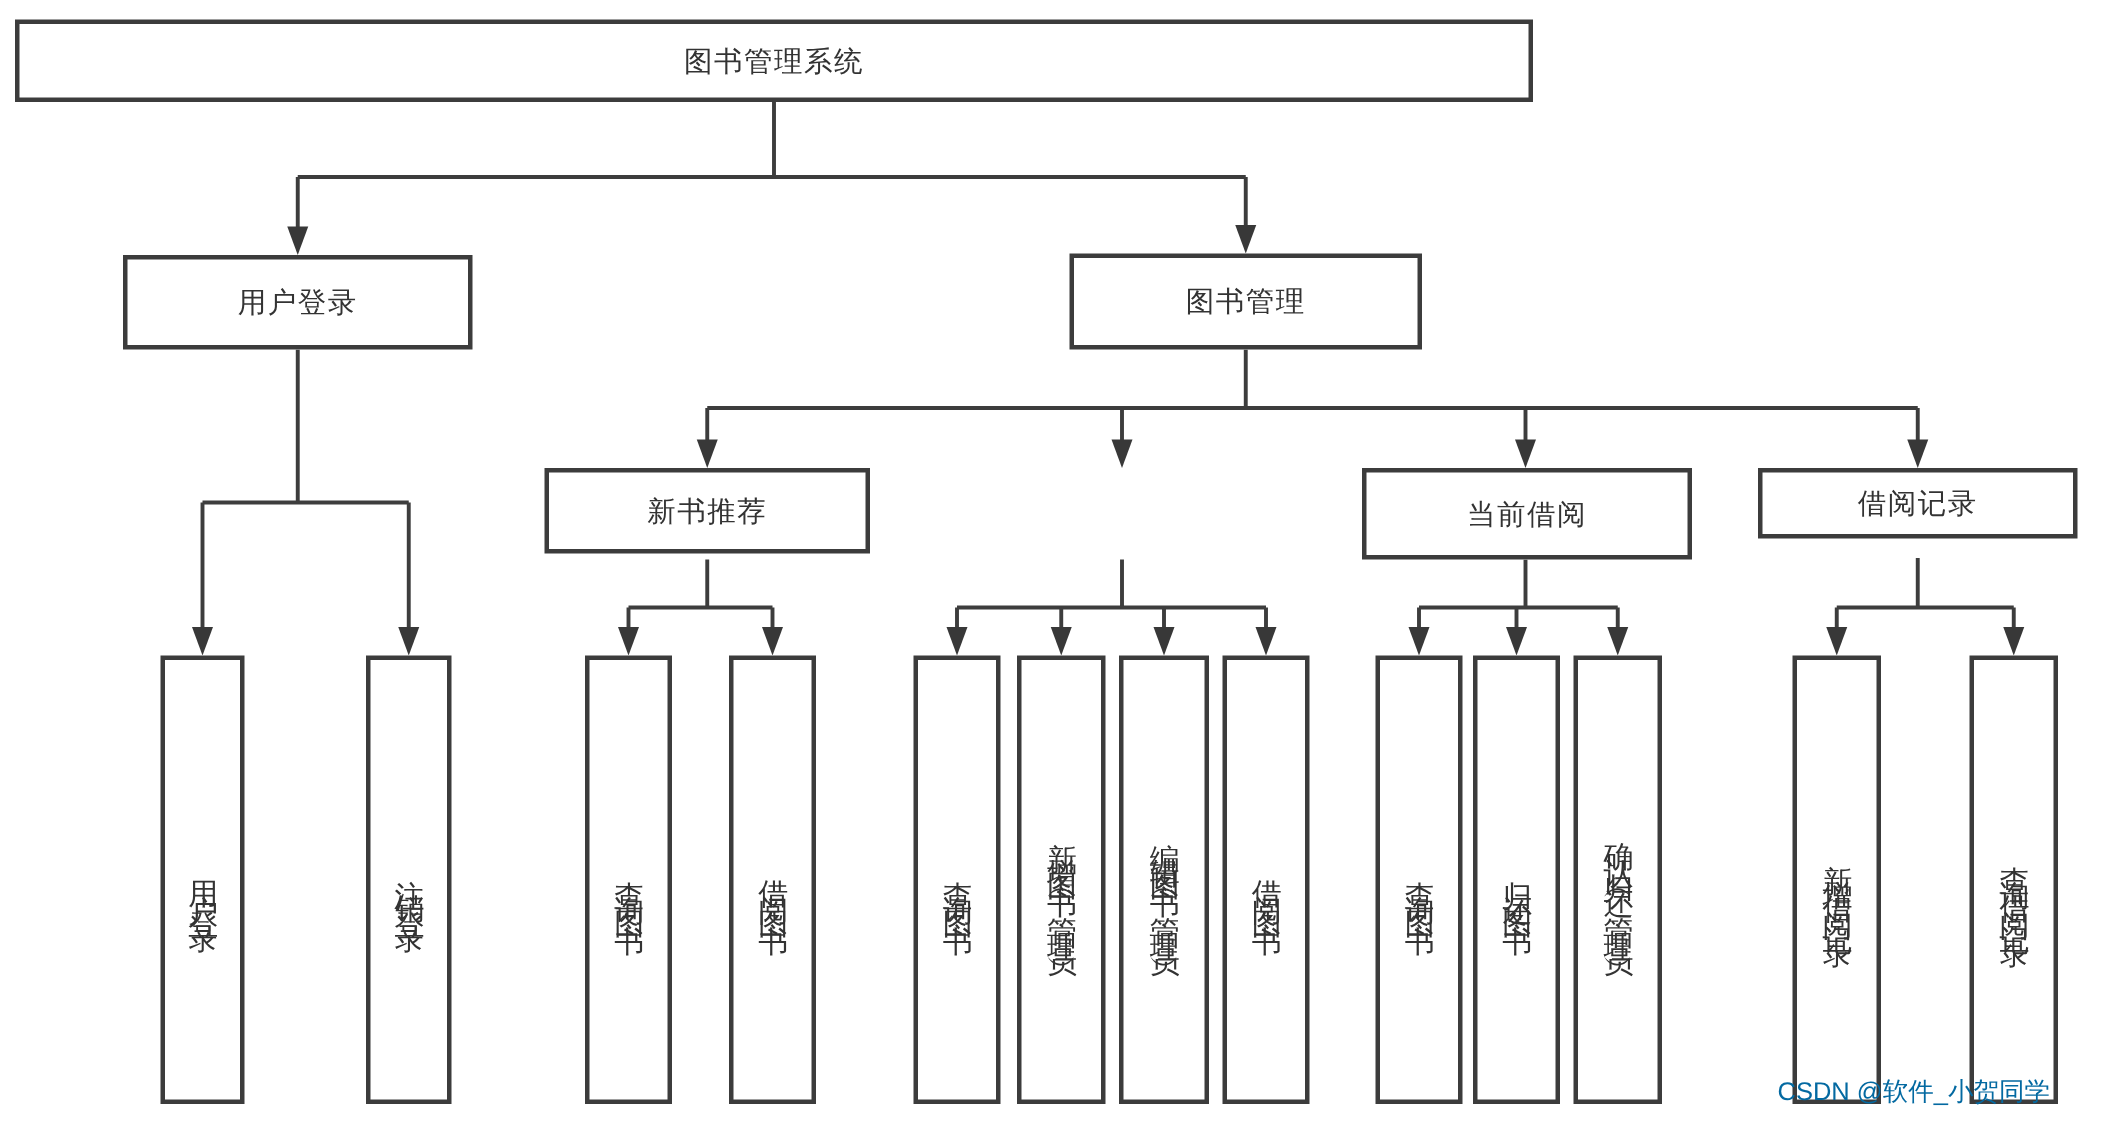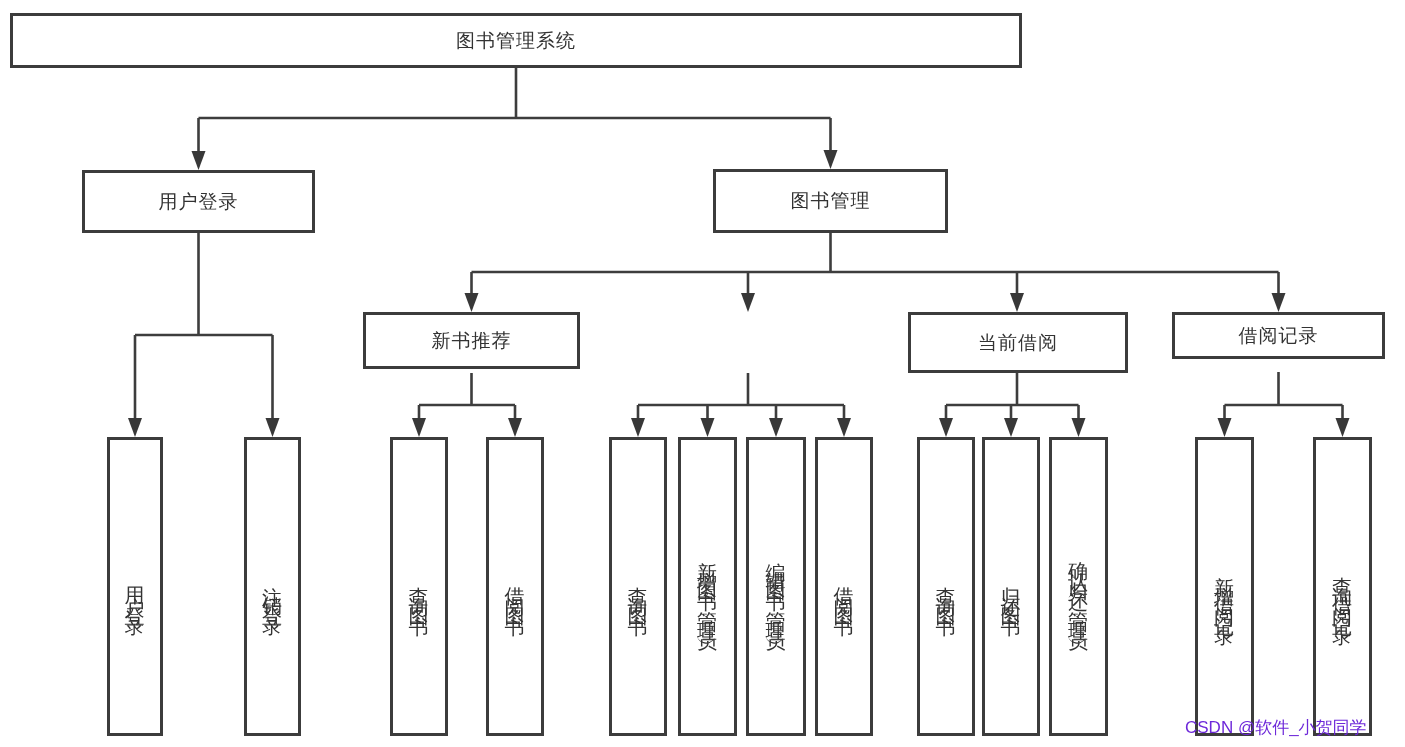--- a/index.html
+++ b/index.html
@@ -69,21 +69,21 @@
   .f-g4b { left: 982px;  width: 58px; }
   .f-g4c { left: 1049px; width: 59px; }
   .f-g5a { left: 1195px; width: 59px; }
   .f-g5b { left: 1313px; width: 59px; }
   #watermark {
     position: absolute;
     left: 1185px;
     top: 716px;
     width: 215px;
     font-size: 17px;
-    color: #6d28d9;
+    color: #0369a1;
     z-index: 5;
     white-space: nowrap;
   }
 </style>
 </head>
 <body>
 
 <div id="canvas">
 
   <svg id="connectors" viewBox="0 0 1405 747" xmlns="http://www.w3.org/2000/svg">

